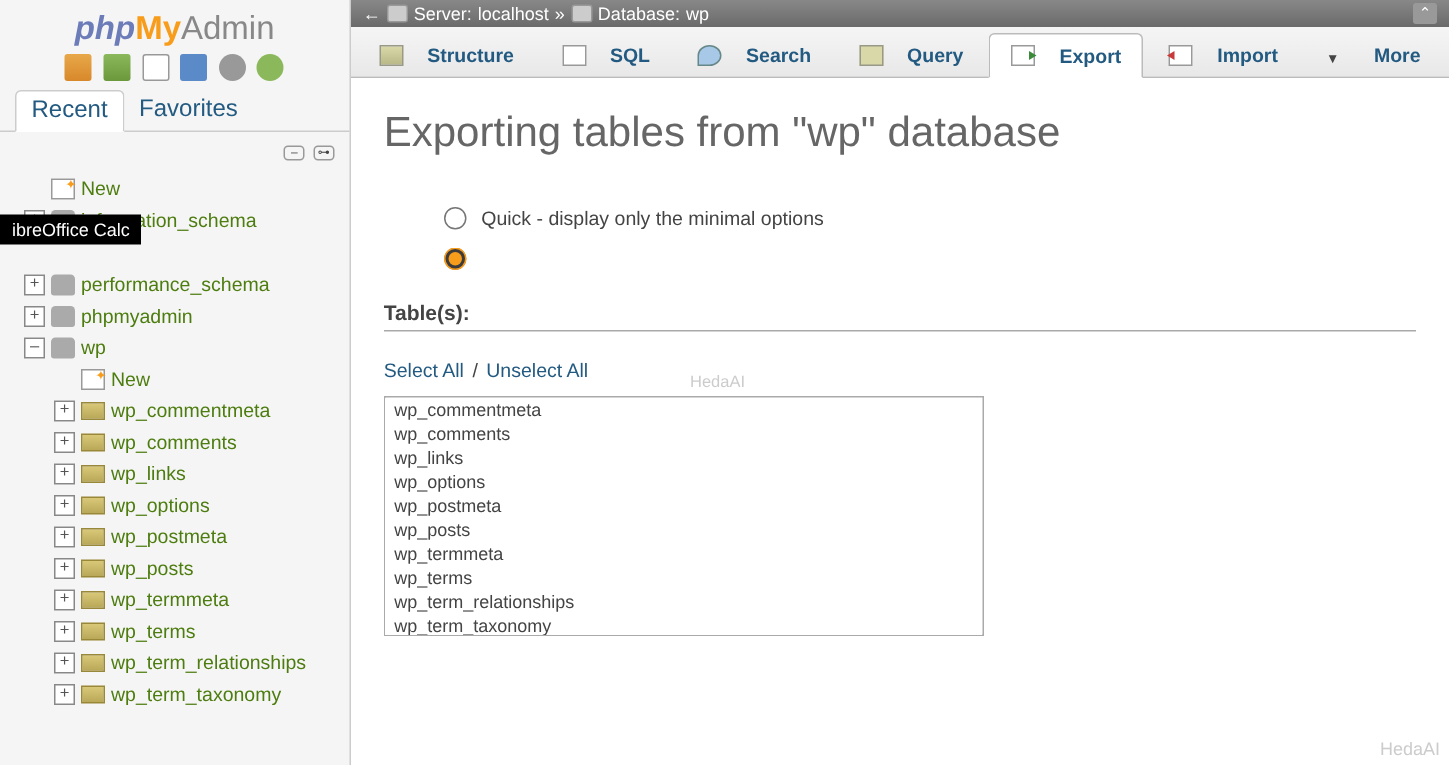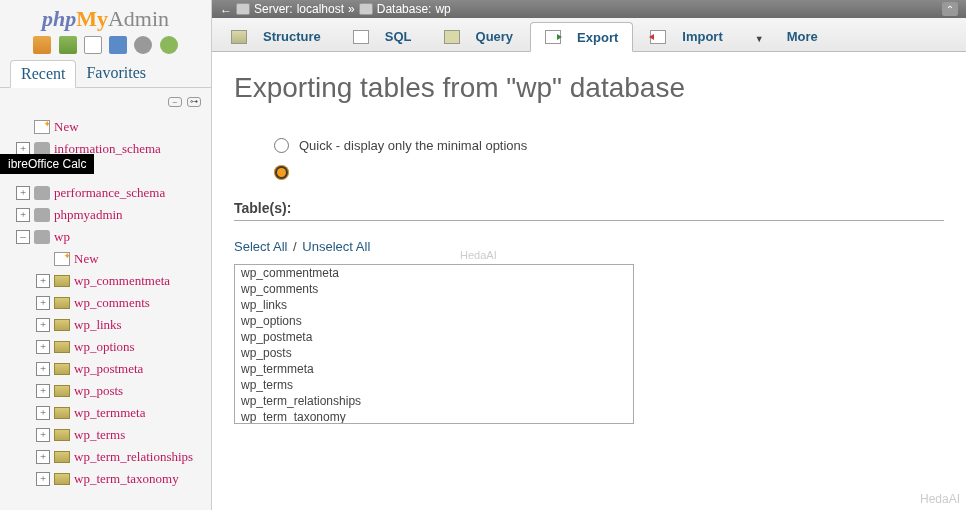--- a/index.html
+++ b/index.html
@@ -1,18 +1,18 @@
 <!DOCTYPE html>
 <html><head>
 <meta charset="utf-8">
 <style>
 * { box-sizing: border-box; margin: 0; padding: 0; }
 body { font-family: "Segoe UI", Tahoma, sans-serif; font-size: 13px; color: #444; background: #fff; width: 966px; height: 510px; overflow: hidden; position: relative; }
 .app { display: flex; height: 510px; }
-.sidebar { width: 212px; background: #f5f5f5; border-right: 1px solid #ccc; display: flex; flex-direction: column; font-family: Liberation Serif, serif; }
+.sidebar { width: 248px; background: #f5f5f5; border-right: 1px solid #ccc; display: flex; flex-direction: column; }
 .logo { padding: 6px 0 2px; text-align: center; }
 .logo .php { color: #6c7cb8; font-weight: bold; font-style: italic; font-size: 22px; }
 .logo .my { color: #f89c1c; font-weight: bold; font-size: 22px; }
 .logo .admin { color: #888; font-size: 22px; }
 .toolbar-icons { text-align: center; padding: 2px 0 6px; }
 .toolbar-icons span { display: inline-block; width: 18px; height: 18px; margin: 0 2px; cursor: pointer; vertical-align: middle; }
 .ico-home { background: linear-gradient(#e8a84a,#d8882a); border-radius: 2px; }
 .ico-exit { background: linear-gradient(#8ab85a,#6a983a); border-radius: 2px; }
 .ico-sql { background: #fff; border: 1px solid #999; border-radius: 2px; }
 .ico-docs { background: #5a8ac8; border-radius: 2px; }
@@ -24,24 +24,24 @@
 .collapse-row { text-align: right; padding: 4px 10px; }
 .collapse-row span { display: inline-block; width: 14px; height: 10px; border: 1px solid #999; border-radius: 3px; margin-left: 2px; font-size: 8px; line-height: 8px; text-align: center; cursor: pointer; }
 .tree { flex: 1; overflow-y: auto; padding: 4px 0 4px 6px; font-size: 13px; position: relative; }
 .tree-item { display: flex; align-items: center; padding: 3px 0; white-space: nowrap; }
 .tree-item .expander { width: 14px; height: 14px; border: 1px solid #888; background: #fff; text-align: center; line-height: 11px; font-size: 11px; color: #555; margin-right: 4px; cursor: pointer; flex-shrink: 0; }
 .tree-item .noexp { width: 14px; margin-right: 4px; flex-shrink: 0; }
 .tree-item .tbl-icon { width: 16px; height: 12px; background: linear-gradient(#d8c878,#b8a858); border: 1px solid #998838; margin-right: 4px; flex-shrink: 0; }
 .tree-item .db-icon { width: 16px; height: 14px; background: #aaa; border-radius: 3px 3px 2px 2px; margin-right: 4px; flex-shrink: 0; }
 .tree-item .new-icon { width: 16px; height: 14px; background: #fff; border: 1px solid #999; margin-right: 4px; flex-shrink: 0; position: relative; }
 .tree-item .new-icon::after { content: '✦'; color: #f89c1c; font-size: 9px; position: absolute; right: -2px; top: -2px; }
-.tree-item .label { color: #be185d; cursor: pointer; }
+.tree-item .label { color: #4d7c0f; cursor: pointer; }
 .tree-item.lvl1 { padding-left: 10px; }
 .tree-item.lvl2 { padding-left: 30px; }
-.tooltip-overlay { position: absolute; left: 0; top: 154px; background: #000; color: #fff; font-size: 12px; padding: 3px 8px; border-radius: 0; z-index: 10; }
+.tooltip-overlay { position: absolute; left: 0; top: 143px; background: #000; color: #fff; font-size: 12px; padding: 3px 8px; border-radius: 0; z-index: 10; }
 .main { flex: 1; display: flex; flex-direction: column; background: #fff; }
 .breadcrumb { background: linear-gradient(#888,#6a6a6a); color: #fff; padding: 2px 8px; font-size: 12px; display: flex; align-items: center; justify-content: space-between; }
 .breadcrumb .left { display: flex; align-items: center; gap: 4px; }
 .breadcrumb .srv-icon, .breadcrumb .db-bc-icon { display: inline-block; width: 14px; height: 12px; background: #ccc; border: 1px solid #999; border-radius: 2px; }
 .breadcrumb a { color: #fff; text-decoration: none; }
 .breadcrumb .collapse { width: 16px; height: 14px; background: #999; border-radius: 2px; cursor: pointer; display: flex; align-items: center; justify-content: center; font-size: 10px; }
 .main-tabs { display: flex; background: linear-gradient(#f5f5f5,#e8e8e8); border-bottom: 1px solid #bbb; padding: 4px 4px 0; gap: 2px; }
 .main-tab { display: flex; align-items: center; gap: 16px; padding: 6px 14px; color: #235a81; font-weight: bold; cursor: pointer; border: 1px solid transparent; border-radius: 4px 4px 0 0; }
 .main-tab.active { background: #fff; border: 1px solid #bbb; border-bottom: 1px solid #fff; margin-bottom: -1px; text-align: center; }
 .main-tab .ticon { width: 16px; height: 14px; flex-shrink: 0; }
@@ -197,20 +197,24 @@
     <div class="main-tabs" id="main-tabs">
         <div class="main-tab">
           <span class="ticon ti-struct"></span>
           <span>Structure</span>
         </div>
         <div class="main-tab">
           <span class="ticon ti-sql"></span>
           <span>SQL</span>
         </div>
         <div class="main-tab">
+          <span class="ticon ti-search"></span>
+          <span>Search</span>
+        </div>
+        <div class="main-tab">
           <span class="ticon ti-query"></span>
           <span>Query</span>
         </div>
         <div class="main-tab active">
           <span class="ticon ti-export"></span>
           <span>Export</span>
         </div>
         <div class="main-tab">
           <span class="ticon ti-import"></span>
           <span>Import</span>

